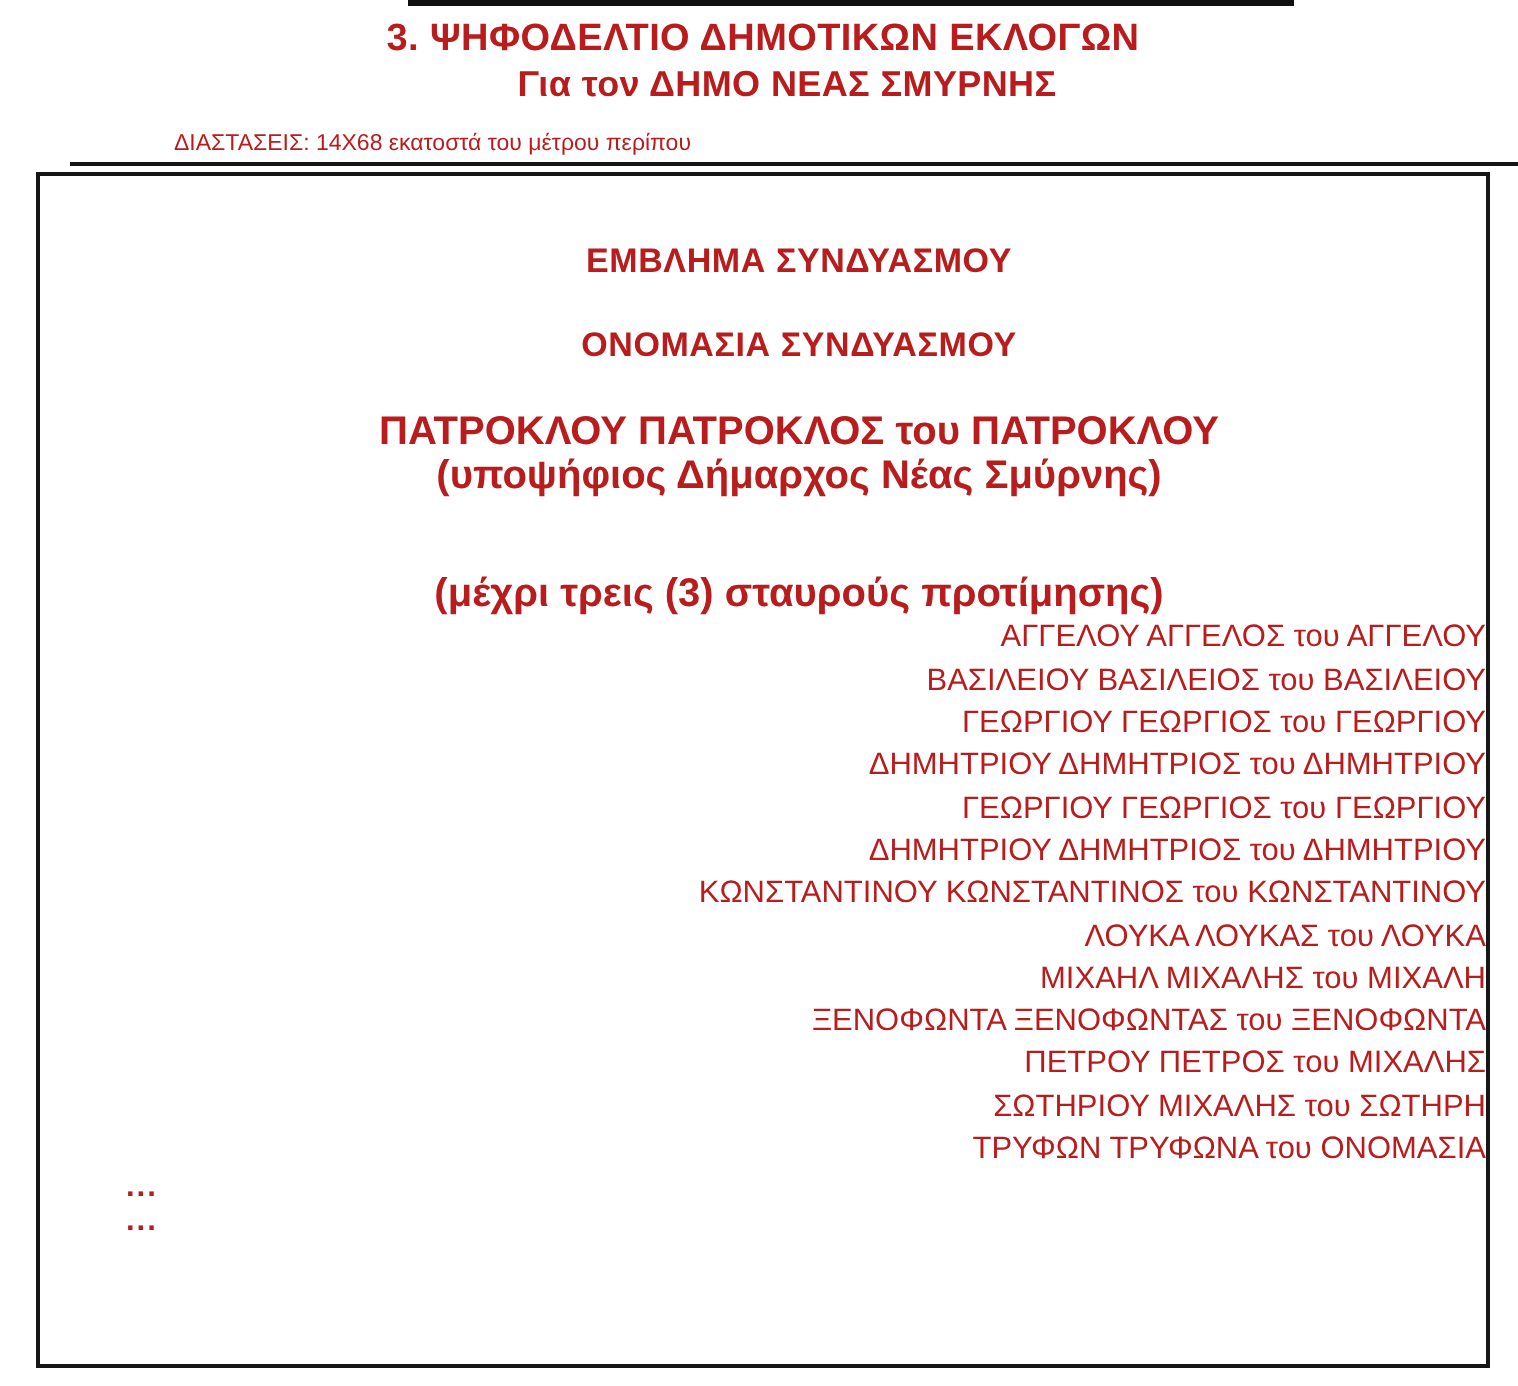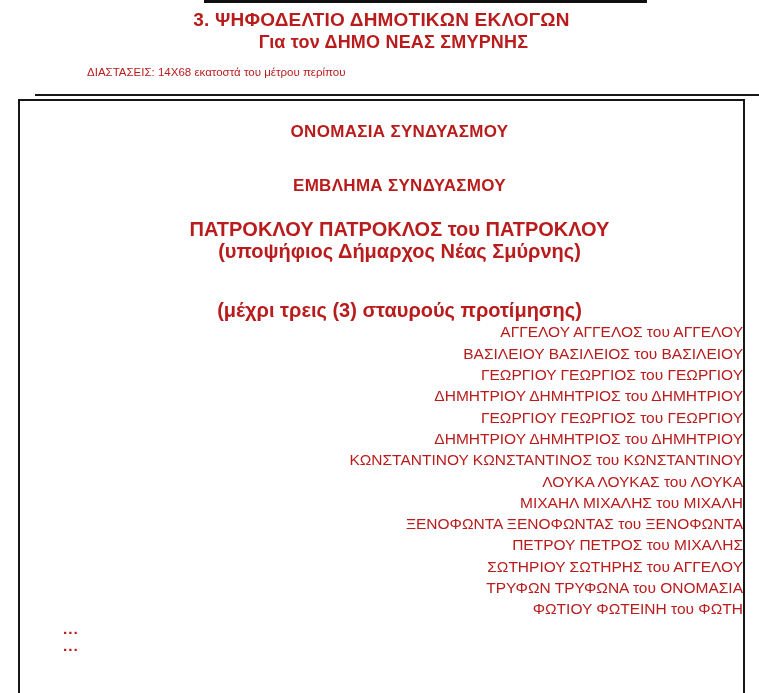--- a/index.html
+++ b/index.html
@@ -33,21 +33,21 @@
   .title-2 {
     font-size: 18px;
     letter-spacing: 0.2px;
     position: relative;
     left: 14px;
     margin-top: 2px;
   }
   .dims-row {
     margin: 10px 0 0 35px;
     border-bottom: 2px solid #161616;
-    padding-bottom: 14px;
+    padding-bottom: 1px;
   }
   .dims-text {
     display: inline-block;
     margin-left: 52px;
     font-size: 11.5px;
     line-height: 14px;
   }
   .ballot-box {
     box-sizing: border-box;
     margin-left: 18px;
@@ -98,42 +98,41 @@
     <div class="title-1">3. ΨΗΦΟΔΕΛΤΙΟ ΔΗΜΟΤΙΚΩΝ ΕΚΛΟΓΩΝ</div>
     <div class="title-2">Για τον ΔΗΜΟ ΝΕΑΣ ΣΜΥΡΝΗΣ</div>
   </header>
 
   <div class="dims-row">
     <span class="dims-text">ΔΙΑΣΤΑΣΕΙΣ: 14Χ68 εκατοστά του μέτρου περίπου</span>
   </div>
 
   <section class="ballot-box">
     <div class="centered">
+      <div class="lbl-bold emblem">ΕΜΒΛΗΜΑ ΣΥΝΔΥΑΣΜΟΥ</div>
       <div class="lbl-bold onomasia">ΟΝΟΜΑΣΙΑ ΣΥΝΔΥΑΣΜΟΥ</div>
-      <div class="lbl-bold emblem">ΕΜΒΛΗΜΑ ΣΥΝΔΥΑΣΜΟΥ</div>
       <div class="plain mayor-name">ΠΑΤΡΟΚΛΟΥ ΠΑΤΡΟΚΛΟΣ του ΠΑΤΡΟΚΛΟΥ</div>
       <div class="plain mayor-note">(υποψήφιος Δήμαρχος Νέας Σμύρνης)</div>
       <div class="plain crosses">(μέχρι τρεις (3) σταυρούς προτίμησης)</div>
     </div>
 
     <div class="candidates" id="candidate-list">
         <div class="candidate-row">ΑΓΓΕΛΟΥ ΑΓΓΕΛΟΣ του ΑΓΓΕΛΟΥ</div>
         <div class="candidate-row">ΒΑΣΙΛΕΙΟΥ ΒΑΣΙΛΕΙΟΣ του ΒΑΣΙΛΕΙΟΥ</div>
         <div class="candidate-row">ΓΕΩΡΓΙΟΥ ΓΕΩΡΓΙΟΣ του ΓΕΩΡΓΙΟΥ</div>
         <div class="candidate-row">ΔΗΜΗΤΡΙΟΥ ΔΗΜΗΤΡΙΟΣ του ΔΗΜΗΤΡΙΟΥ</div>
         <div class="candidate-row">ΓΕΩΡΓΙΟΥ ΓΕΩΡΓΙΟΣ του ΓΕΩΡΓΙΟΥ</div>
         <div class="candidate-row">ΔΗΜΗΤΡΙΟΥ ΔΗΜΗΤΡΙΟΣ του ΔΗΜΗΤΡΙΟΥ</div>
         <div class="candidate-row">ΚΩΝΣΤΑΝΤΙΝΟΥ ΚΩΝΣΤΑΝΤΙΝΟΣ του ΚΩΝΣΤΑΝΤΙΝΟΥ</div>
         <div class="candidate-row">ΛΟΥΚΑ ΛΟΥΚΑΣ του ΛΟΥΚΑ</div>
         <div class="candidate-row">ΜΙΧΑΗΛ ΜΙΧΑΛΗΣ του ΜΙΧΑΛΗ</div>
         <div class="candidate-row">ΞΕΝΟΦΩΝΤΑ ΞΕΝΟΦΩΝΤΑΣ του ΞΕΝΟΦΩΝΤΑ</div>
         <div class="candidate-row">ΠΕΤΡΟΥ ΠΕΤΡΟΣ του ΜΙΧΑΛΗΣ</div>
-        <div class="candidate-row">ΣΩΤΗΡΙΟΥ ΣΩΤΗΡΗΣ του ΑΓΓΕΛΟΥ</div>
+        <div class="candidate-row">ΣΩΤΗΡΙΟΥ ΜΙΧΑΛΗΣ του ΣΩΤΗΡΗ</div>
         <div class="candidate-row">ΤΡΥΦΩΝ ΤΡΥΦΩΝΑ του ΟΝΟΜΑΣΙΑ</div>
-        <div class="candidate-row">ΦΩΤΙΟΥ ΦΩΤΕΙΝΗ του ΦΩΤΗ</div>
       </div>
 
     <div id="ellipsis-rows">
         <div class="ellipsis-row">...</div>
         <div class="ellipsis-row">...</div>
       </div>
   </section>
 
 </div>
 

